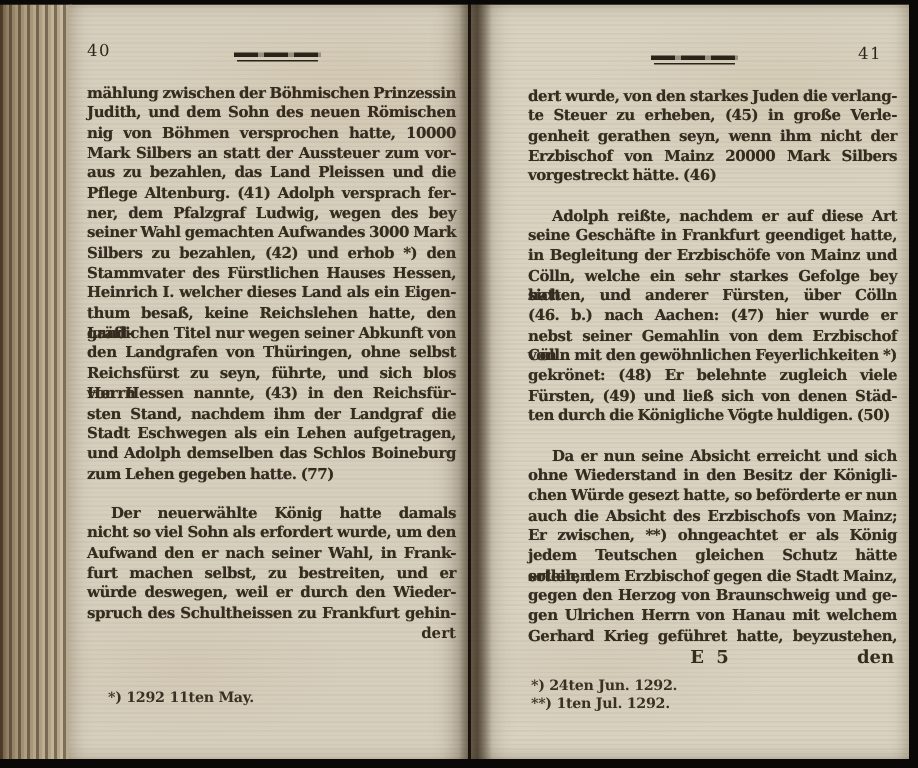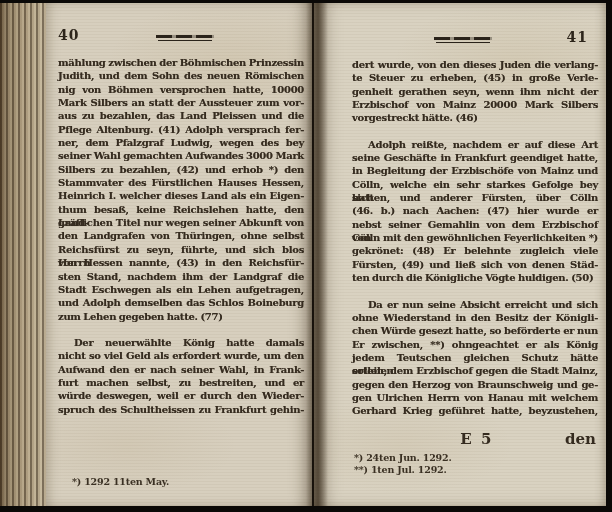--- a/index.html
+++ b/index.html
@@ -36,21 +36,21 @@
     box-shadow:inset -14px 0 16px -8px rgba(70,55,35,.55), inset 8px 0 12px -6px rgba(90,75,50,.35);
   }
   .page-right{
     left:314px;width:292px;
     background-color:#d9d2c1;
     box-shadow:inset 16px 0 18px -8px rgba(70,55,35,.6), inset -6px 0 10px -4px rgba(90,75,50,.4);
   }
   
   .pagenum{
     position:absolute;top:24px;
-    font-size:14px;font-weight:bold;letter-spacing:1px;color:#2d251b;
+    font-size:11px;font-weight:normal;letter-spacing:1px;color:#2d251b;
   }
   .rule{
     position:absolute;top:32px;width:58px;height:8px;
   }
   .rule .r1{
     height:3px;margin-bottom:2px;
     background:
       repeating-linear-gradient(90deg,#2a231a 0 16px, rgba(42,35,26,.35) 16px 20px);
   }
   .rule .r2{height:1.4px;background:#2a231a;width:92%;margin:0 auto;}
@@ -71,29 +71,29 @@
     color:#352b1f;
     text-shadow:0 0 .5px rgba(53,43,31,.55);
   }
   .line.lastline{text-align-last:left;}
   .line.firstindent{text-indent:16px;}
   .catchword-row{
     font-size:10px;font-weight:bold;line-height:13.35px;
     text-align:right;color:#352b1f;
   }
   .sig-row{
-    position:relative;height:13.35px;font-size:15px;font-weight:bold;
-    line-height:13.35px;color:#352b1f;margin-top:15px;
+    position:relative;height:13.35px;font-size:12px;font-weight:bold;
+    line-height:13.35px;color:#352b1f;margin-top:1px;
   }
   .sig-mark{position:absolute;left:44%;letter-spacing:2px;}
   .sig-catch{position:absolute;right:2px;}
   .footnotes{
     position:absolute;left:0;width:100%;
   }
-  .page-left .footnotes{bottom:18px;padding-left:26px;}
+  .page-left .footnotes{bottom:34px;padding-left:26px;}
   .page-right .footnotes{bottom:30px;padding-left:40px;}
   .footnote{
     font-size:9.5px;font-weight:bold;line-height:12px;color:#3a3023;
     letter-spacing:-0.2px;
   }
   
   .gutter{
     position:absolute;left:306px;top:0;width:22px;height:512px;
     background:linear-gradient(90deg,transparent,rgba(45,33,18,.55) 45%,rgba(45,33,18,.65) 55%,transparent);
     pointer-events:none;
@@ -132,43 +132,44 @@
             <div class="line">den Landgrafen von Thüringen, ohne selbst</div>
             <div class="line">Reichsfürst zu seyn, führte, und sich blos Herrn</div>
             <div class="line">von Hessen nannte, (43) in den Reichsfür-</div>
             <div class="line">sten Stand, nachdem ihm der Landgraf die</div>
             <div class="line">Stadt Eschwegen als ein Lehen aufgetragen,</div>
             <div class="line">und Adolph demselben das Schlos Boineburg</div>
             <div class="line lastline">zum Lehen gegeben hatte. (77)</div>
           </div>
           <div class="para">
             <div class="line firstindent">Der neuerwählte König hatte damals</div>
-            <div class="line">nicht so viel Geld als erfordert wurde, um den</div>
+            <div class="line">nicht so viel Sohn als erfordert wurde, um den</div>
             <div class="line">Aufwand den er nach seiner Wahl, in Frank-</div>
             <div class="line">furt machen selbst, zu bestreiten, und er</div>
             <div class="line">würde deswegen, weil er durch den Wieder-</div>
             <div class="line">spruch des Schultheissen zu Frankfurt gehin-</div>
           </div>
         </div>
+      <div class="catchword-row">dert</div>
     </div>
     <div class="footnotes">
         <div class="footnote">*) 1292 11ten May.</div>
       </div>
   </div>
 
   <div class="page page-right">
     <div class="pagenum" style="right:18px;top:26px;">41</div>
     <div class="rule" style="left:120px;top:34px;">
       <div class="r1"></div>
         <div class="r2"></div>
     </div>
     <div class="body-text" style="top:55px;">
       <div>
           <div class="para">
-            <div class="line">dert wurde, von den dieses Juden die verlang-</div>
+            <div class="line">dert wurde, von den starkes Juden die verlang-</div>
             <div class="line">te Steuer zu erheben, (45) in große Verle-</div>
             <div class="line">genheit gerathen seyn, wenn ihm nicht der</div>
             <div class="line">Erzbischof von Mainz 20000 Mark Silbers</div>
             <div class="line lastline">vorgestreckt hätte. (46)</div>
           </div>
           <div class="para">
             <div class="line firstindent">Adolph reißte, nachdem er auf diese Art</div>
             <div class="line">seine Geschäfte in Frankfurt geendiget hatte,</div>
             <div class="line">in Begleitung der Erzbischöfe von Mainz und</div>
             <div class="line">Cölln, welche ein sehr starkes Gefolge bey sich</div>
@@ -177,20 +178,21 @@
             <div class="line">nebst seiner Gemahlin von dem Erzbischof von</div>
             <div class="line">Cölln mit den gewöhnlichen Feyerlichkeiten *)</div>
             <div class="line">gekrönet: (48) Er belehnte zugleich viele</div>
             <div class="line">Fürsten, (49) und ließ sich von denen Städ-</div>
             <div class="line lastline">ten durch die Königliche Vögte huldigen. (50)</div>
           </div>
           <div class="para">
             <div class="line firstindent">Da er nun seine Absicht erreicht und sich</div>
             <div class="line">ohne Wiederstand in den Besitz der Königli-</div>
             <div class="line">chen Würde gesezt hatte, so beförderte er nun</div>
+            <div class="line">auch die Absicht des Erzbischofs von Mainz;</div>
             <div class="line">Er zwischen, **) ohngeachtet er als König</div>
             <div class="line">jedem Teutschen gleichen Schutz hätte erteilen</div>
             <div class="line">sollen, dem Erzbischof gegen die Stadt Mainz,</div>
             <div class="line">gegen den Herzog von Braunschweig und ge-</div>
             <div class="line">gen Ulrichen Herrn von Hanau mit welchem</div>
             <div class="line">Gerhard Krieg geführet hatte, beyzustehen,</div>
           </div>
         </div>
       <div class="sig-row">
         <span class="sig-mark">E 5</span>

